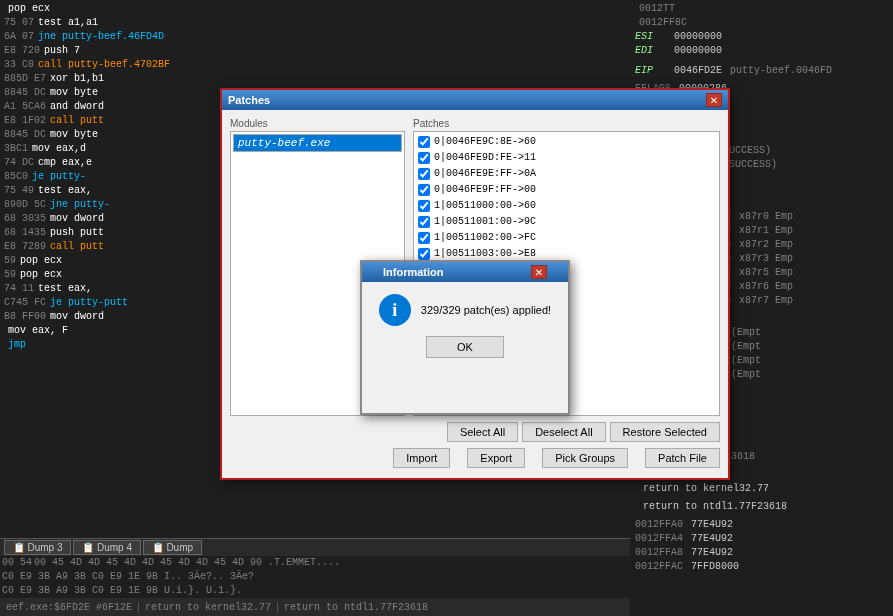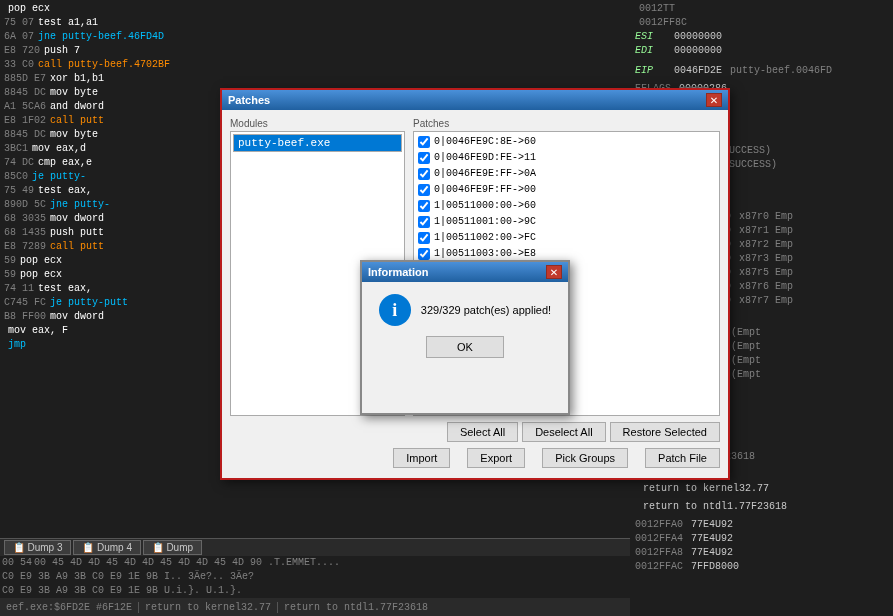--- a/index.html
+++ b/index.html
@@ -87,20 +87,21 @@
       padding: 2px 4px;
       font-size: 11px;
       font-family: 'Courier New', monospace;
       color: #000;
       cursor: pointer;
     }
 
     .module-item.selected {
       background: #0078d4;
       color: white;
+      font-style: italic;
     }
 
     .patch-item {
       display: flex;
       align-items: center;
       gap: 4px;
       padding: 1px 2px;
       line-height: 14px;
     }
 
@@ -133,21 +134,21 @@
       height: 155px;
       background: #f0f0f0;
       border: 2px solid #888;
       box-shadow: 3px 3px 10px rgba(0,0,0,0.5);
       z-index: 10;
     }
 
     .info-titlebar {
       background: linear-gradient(to bottom, #4a90d9, #2060a0);
       color: white;
-      padding: 3px 6px;
+      padding: 3px 21px;
       display: flex;
       justify-content: space-between;
       align-items: center;
       font-size: 11px;
       font-weight: bold;
       font-family: Arial, sans-serif;
     }
 
     .info-body {
       padding: 12px;

